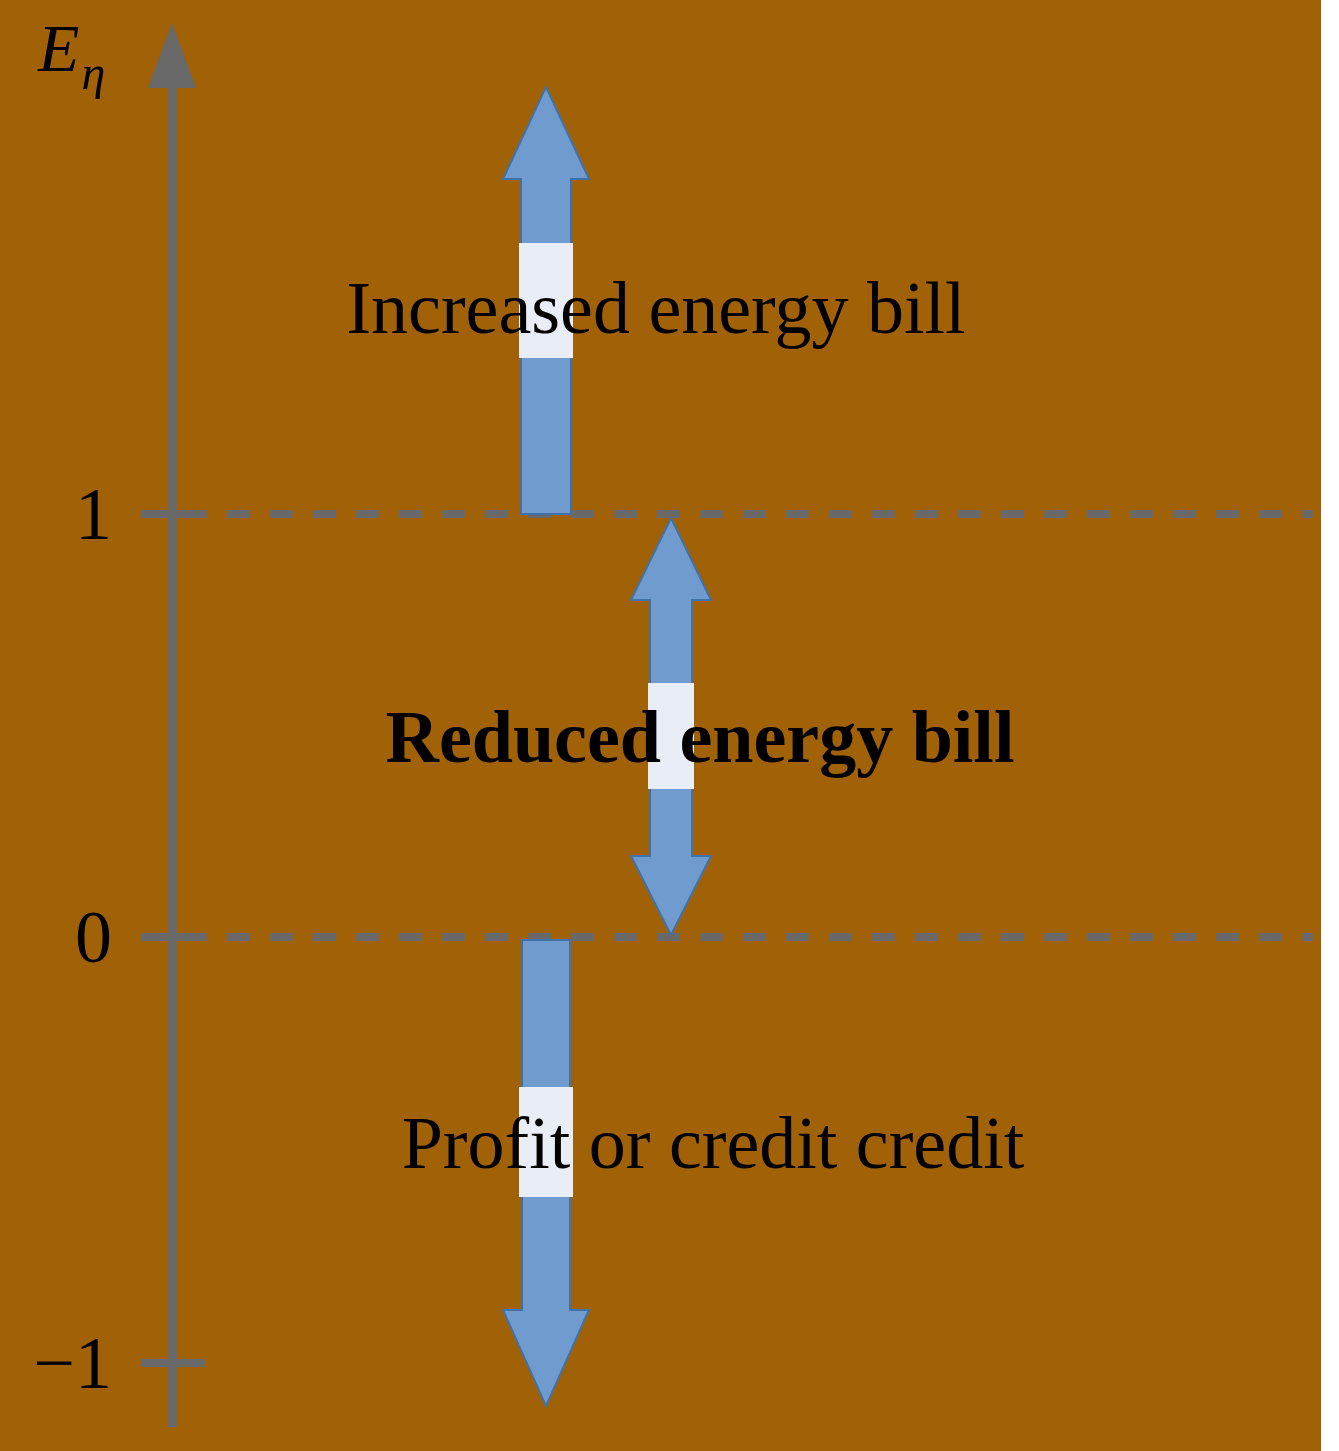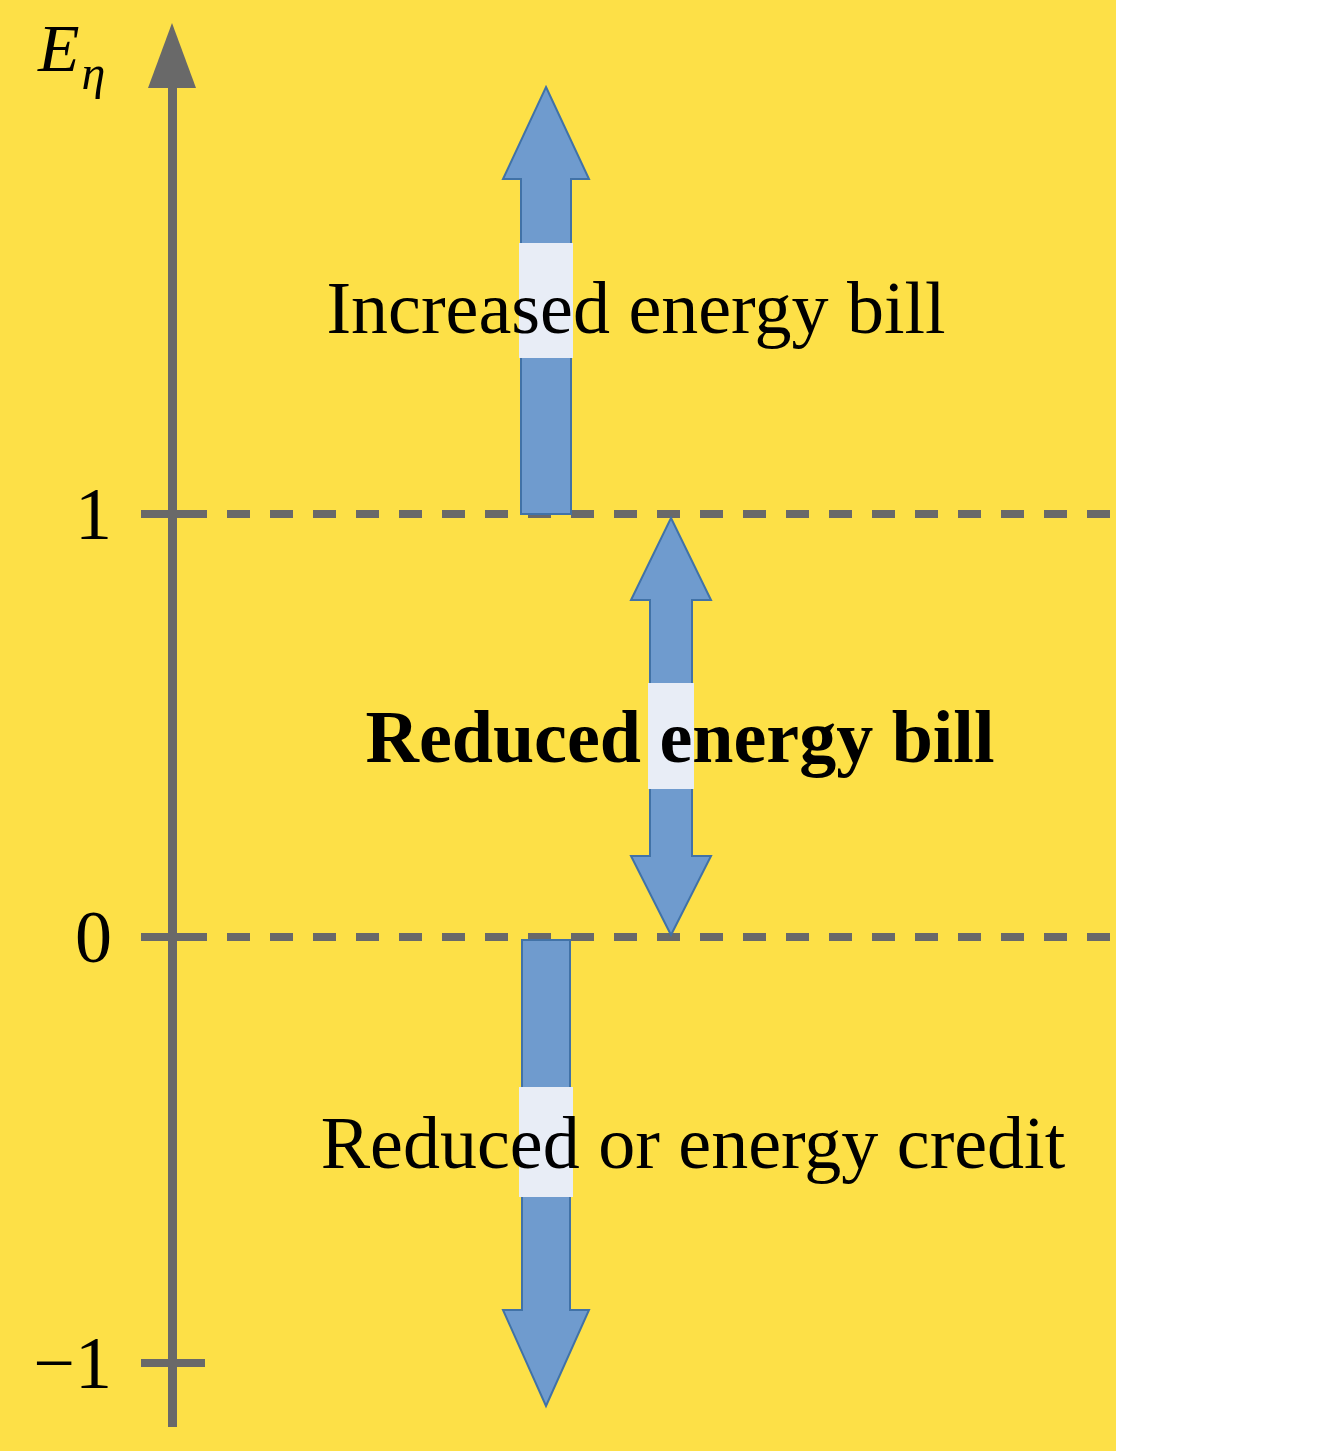--- a/index.html
+++ b/index.html
@@ -1,33 +1,33 @@
 <!DOCTYPE html>
 <html><head>
 <meta charset="utf-8">
 <style>
   html, body { margin: 0; padding: 0; background: #ffffff; }
   #figure {
     position: relative;
-    width: 1116px;
+    width: 1321px;
     height: 1451px;
-    background: #fde047;
+    background: #a16207;
     font-family: "Liberation Serif", "DejaVu Serif", serif;
     overflow: hidden;
   }
   #diagram-svg { position: absolute; left: 0; top: 0; }
 
   .label {
     position: absolute;
     color: #000000;
     font-size: 74px;
     line-height: 90px;
     white-space: nowrap;
   }
-  .caption { transform: translate(-50%, -50%); }
+  .caption { transform: translate(-50%, -50%); margin-left: 20px; }
   .tick-label {
     left: 0;
     width: 112px;
     text-align: right;
   }
   .axis-title {
     left: 38px;
     top: 8px;
     font-style: italic;
     font-size: 68px;
@@ -69,15 +69,15 @@
   <div class="label axis-title">
     <span>E</span><span class="sub">η</span>
   </div>
 
   <div class="label tick-label" style="top: 469px;">1</div>
   <div class="label tick-label" style="top: 892px;">0</div>
   <div class="label tick-label" style="top: 1318px;">−1</div>
 
   <div class="label caption" style="left: 636px; top: 308px;">Increased energy bill</div>
   <div class="label caption" style="left: 680px; top: 737px; font-weight: bold;">Reduced energy bill</div>
-  <div class="label caption" style="left: 693px; top: 1143px;">Reduced or energy credit</div>
+  <div class="label caption" style="left: 693px; top: 1143px;">Profit or credit credit</div>
 
 </div>
 
 </body></html>

